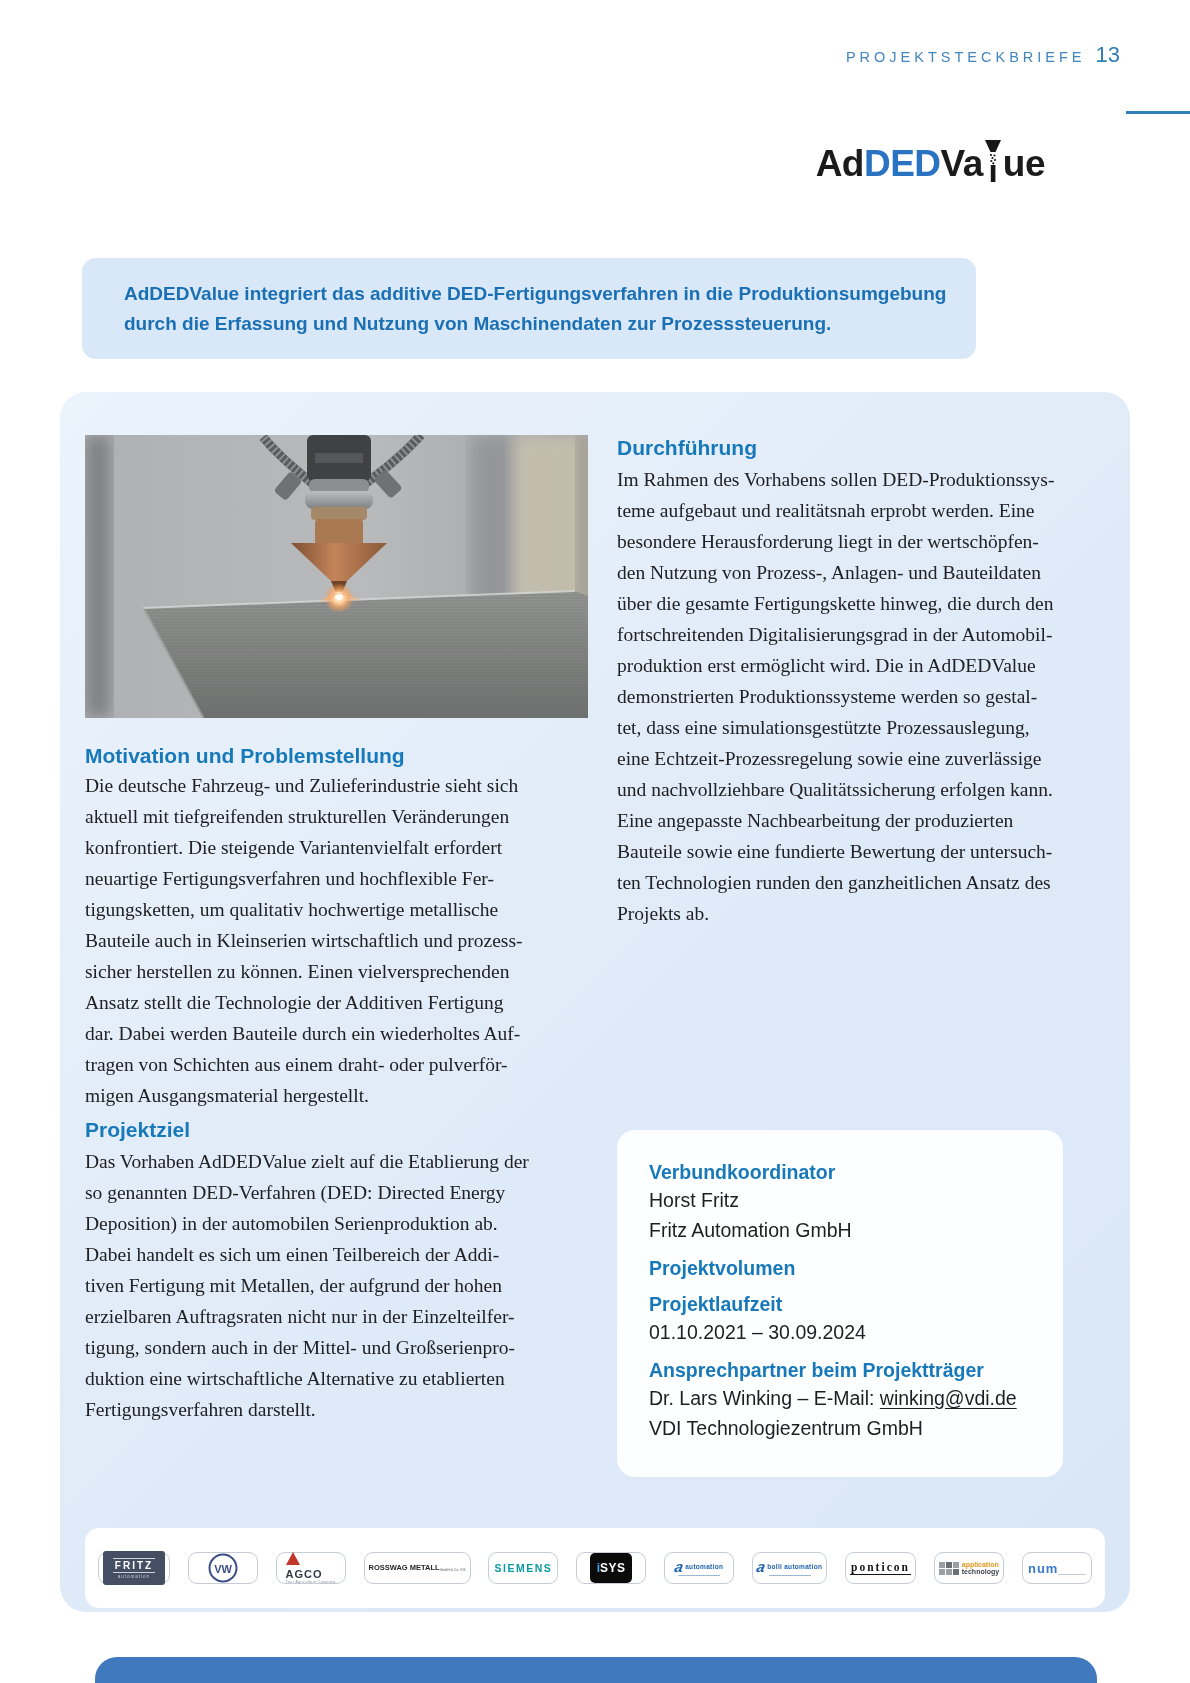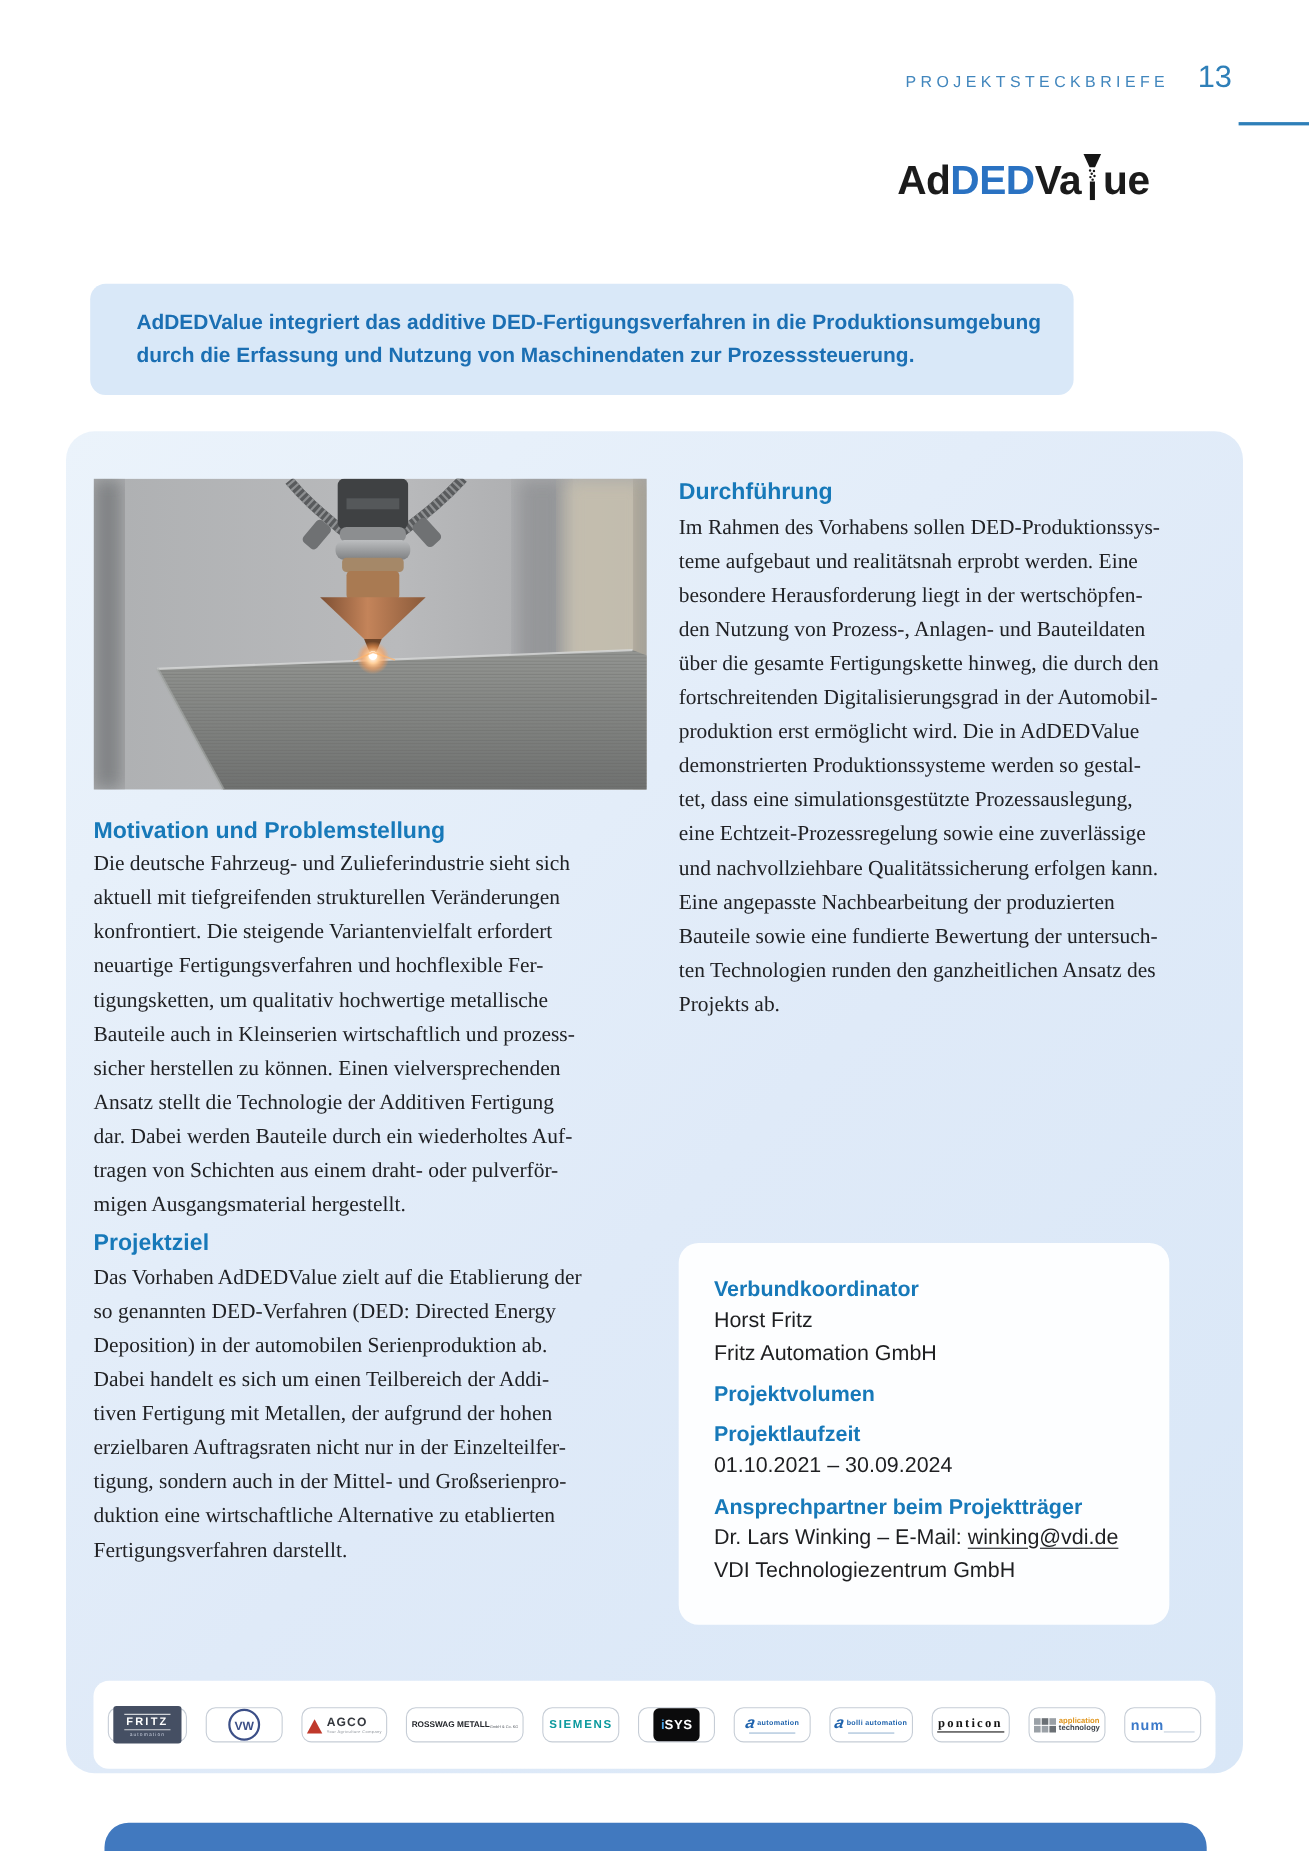--- a/index.html
+++ b/index.html
@@ -3,23 +3,23 @@
 <meta charset="utf-8">
 <style>
   * { margin:0; padding:0; box-sizing:border-box; }
   html,body { background:#f2f2f2; }
   .page {
     position:relative; width:1190px; height:1683px; margin:0 auto;
     background:#ffffff; overflow:hidden;
     font-family:"Liberation Sans","DejaVu Sans",sans-serif;
   }
   
-  .header { position:absolute; top:54px; right:70px; display:flex; align-items:baseline; gap:26px; }
+  .header { position:absolute; top:42px; right:70px; display:flex; align-items:baseline; gap:10px; }
   .kicker { font-size:14.5px; letter-spacing:4px; font-weight:500; color:#4186bd; }
-  .pagenum { font-size:28px; color:#2e7fb8; font-weight:500; }
+  .pagenum { font-size:22px; color:#2e7fb8; font-weight:500; }
   .header-rule { position:absolute; top:111px; left:1126px; width:70px; height:3px; background:#2e7fb8; }
   
   .title {
     position:absolute; left:82px; top:118px;
     font-family:"Liberation Serif","DejaVu Serif",serif;
     font-size:53px; font-weight:500; color:#1d70ad; letter-spacing:0.5px;
   }
   .brand { position:absolute; top:130px; right:145px; display:flex; align-items:flex-end; height:52px; }
   .brand span { font-size:37px; font-weight:700; color:#1b1b1b; letter-spacing:-0.5px; line-height:1; }
   .brand .brand-ded { color:#2a72c2; font-weight:800; }
@@ -68,21 +68,21 @@
   }
   .logo-tile {
     height:32px; min-width:70px; border:1.5px solid #c6cdd6; border-radius:9px; background:#fff;
     display:flex; align-items:center; justify-content:center; padding:2px 4px;
   }
   .t-fritz-inner { background:#454f63; border-radius:3px; width:62px; height:34px;
     display:flex; flex-direction:column; align-items:center; justify-content:center; }
   .t-fritz-word { color:#fff; font-size:10px; font-weight:700; letter-spacing:2px; line-height:11px;
     border-top:1px solid rgba(255,255,255,.75); border-bottom:1px solid rgba(255,255,255,.75); padding:1px 2px;}
   .t-fritz-sub { color:#c7cedd; font-size:4.5px; letter-spacing:1px; margin-top:1px; }
-  .t-agco { display:flex; align-items:flex-end; gap:4px; }
+  .t-agco { display:flex; align-items:flex-start; gap:4px;flex-direction:column; }
   .agco-tri { width:0; height:0; border-left:7px solid transparent; border-right:7px solid transparent; border-bottom:13px solid #c0392b; }
   .t-agco-word { font-size:11px; font-weight:700; color:#35393f; letter-spacing:1px; line-height:11px; }
   .t-agco-sub { font-size:3.5px; color:#8a9097; letter-spacing:.4px; }
   .t-metall { display:flex; flex-direction:row; align-items:flex-end; }
   .t-metall-word { font-size:7.5px; font-weight:700; color:#23262b; letter-spacing:0; line-height:8px; font-stretch:condensed; }
   .t-metall-sub { font-size:3.5px; color:#5a5f66; margin-top:1px; }
   .t-siemens { font-size:10.5px; font-weight:700; letter-spacing:1.5px; color:#0c9a9e; }
   .t-isys { background:#0b0b0c; border-radius:5px; width:42px; height:30px; display:flex; align-items:center; justify-content:center; }
   .t-isys-i { color:#4aa3e8; font-size:12px; font-weight:700; }
   .t-isys-rest { color:#fff; font-size:12px; font-weight:700; letter-spacing:.5px; }

